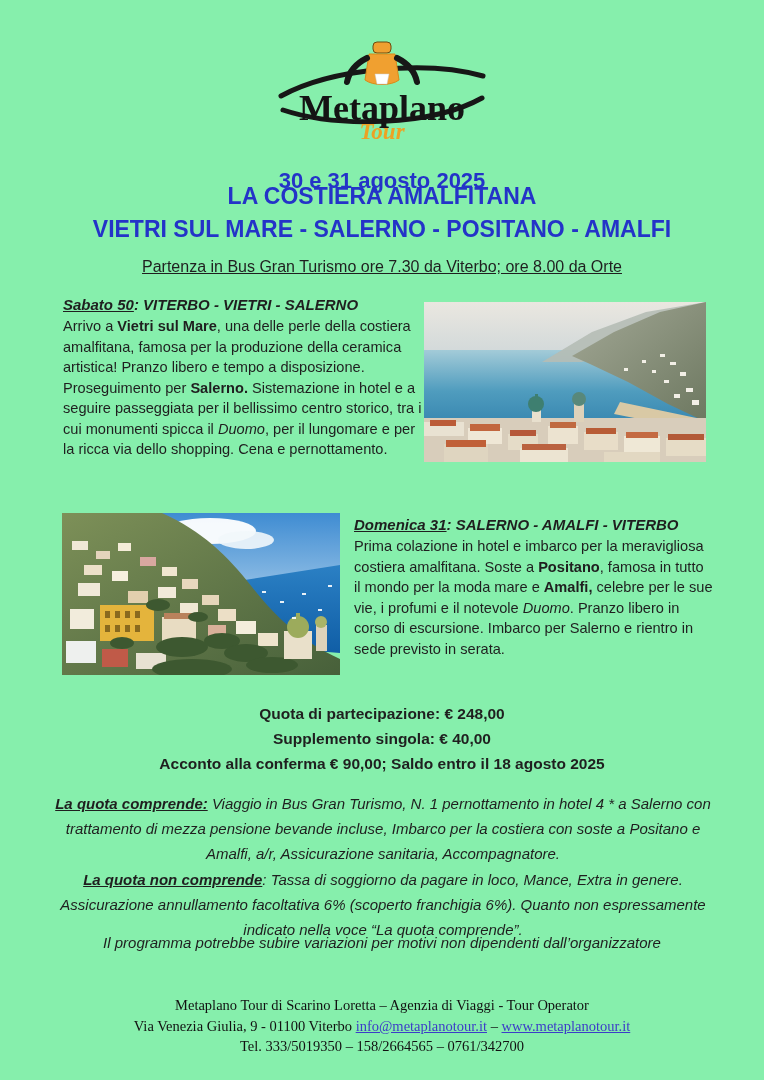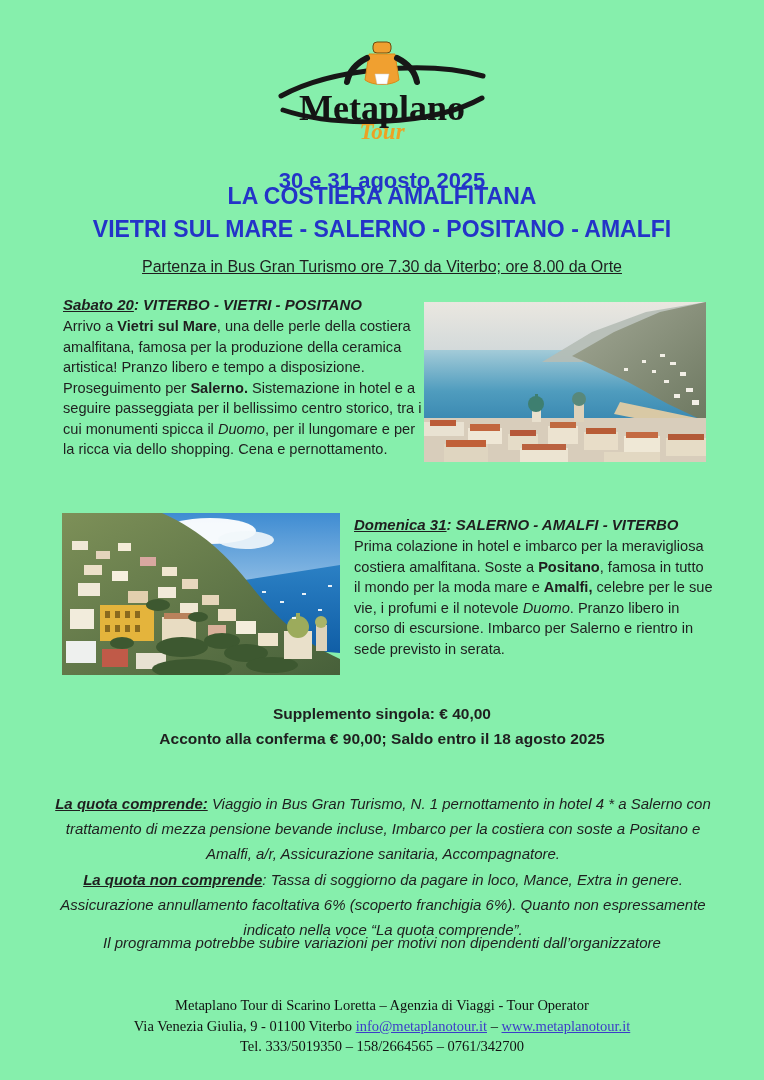--- a/index.html
+++ b/index.html
@@ -48,21 +48,21 @@
   <div class="abs center heading date-heading" style="top:168px;">30 e 31 agosto 2025</div>
   <div class="abs center heading" style="top:183px;">LA COSTIERA AMALFITANA</div>
   <div class="abs center heading" style="top:216px;">VIETRI SUL MARE - SALERNO - POSITANO - AMALFI</div>
 
   <div class="abs center departure" style="top:258px;">
     <span class="u">Partenza in Bus Gran Turismo ore 7.30 da Viterbo; ore 8.00 da Orte</span>
   </div>
 
   <div class="abs day-col" style="left:63px; top:294px; width:360px;">
     <div class="day-h">
-      <span class="u">Sabato 20</span><span>: </span><span>VITERBO - VIETRI - POSITANO</span>
+      <span class="u">Sabato 50</span><span>: </span><span>VITERBO - VIETRI - SALERNO</span>
     </div>
     <p><span>Arrivo a </span><span class="b">Vietri sul Mare</span><span>, una delle perle della costiera amalfitana, famosa per la produzione della ceramica artistica! Pranzo libero e tempo a disposizione. Proseguimento per </span><span class="b">Salerno.</span><span> Sistemazione in hotel e a seguire passeggiata per il bellissimo centro storico, tra i cui monumenti spicca il </span><span class="i">Duomo</span><span>, per il lungomare e per la ricca via dello shopping. Cena e pernottamento.</span></p>
   </div>
 
   <svg class="abs photo" style="left:424px; top:302px;" width="282" height="160" viewBox="0 0 282 160">
     <defs>
       <linearGradient id="sky1" x1="0" y1="0" x2="0" y2="1">
           <stop offset="0" stop-color="#eae7e0"></stop>
           <stop offset="1" stop-color="#c8d3d7"></stop>
         </linearGradient>
@@ -206,20 +206,21 @@
   </svg>
 
   <div class="abs day-col" style="left:354px; top:514px; width:360px;">
     <div class="day-h">
       <span class="u">Domenica 31</span><span>: </span><span>SALERNO - AMALFI - VITERBO</span>
     </div>
     <p><span>Prima colazione in hotel e imbarco per la meravigliosa costiera amalfitana. Soste a </span><span class="b">Positano</span><span>, famosa in tutto il mondo per la moda mare e </span><span class="b">Amalfi,</span><span> celebre per le sue vie, i profumi e il notevole </span><span class="i">Duomo</span><span>. Pranzo libero in corso di escursione. Imbarco per Salerno e rientro in sede previsto in serata.</span></p>
   </div>
 
   <div class="abs center pricing" style="top:701px;">
+    <div>Quota di partecipazione: € 248,00</div>
     <div>Supplemento singola: € 40,00</div>
     <div>Acconto alla conferma € 90,00; Saldo entro il 18 agosto 2025</div>
   </div>
 
   <div class="abs quota" style="left:55px; top:791px; width:656px;">
     <span class="lbl">La quota comprende:</span><span> Viaggio in Bus Gran Turismo, N. 1 pernottamento in hotel 4 * a Salerno con trattamento di mezza pensione bevande incluse, Imbarco per la costiera con soste a Positano e Amalfi,  a/r, Assicurazione sanitaria, Accompagnatore.</span>
   </div>
 
   <div class="abs quota" style="left:55px; top:867px; width:656px;">
     <span class="lbl">La quota non comprende</span><span>: Tassa di soggiorno da pagare in loco, Mance, Extra in genere. Assicurazione annullamento facoltativa 6% (scoperto franchigia 6%). Quanto non espressamente indicato nella voce “La quota comprende”.</span>

